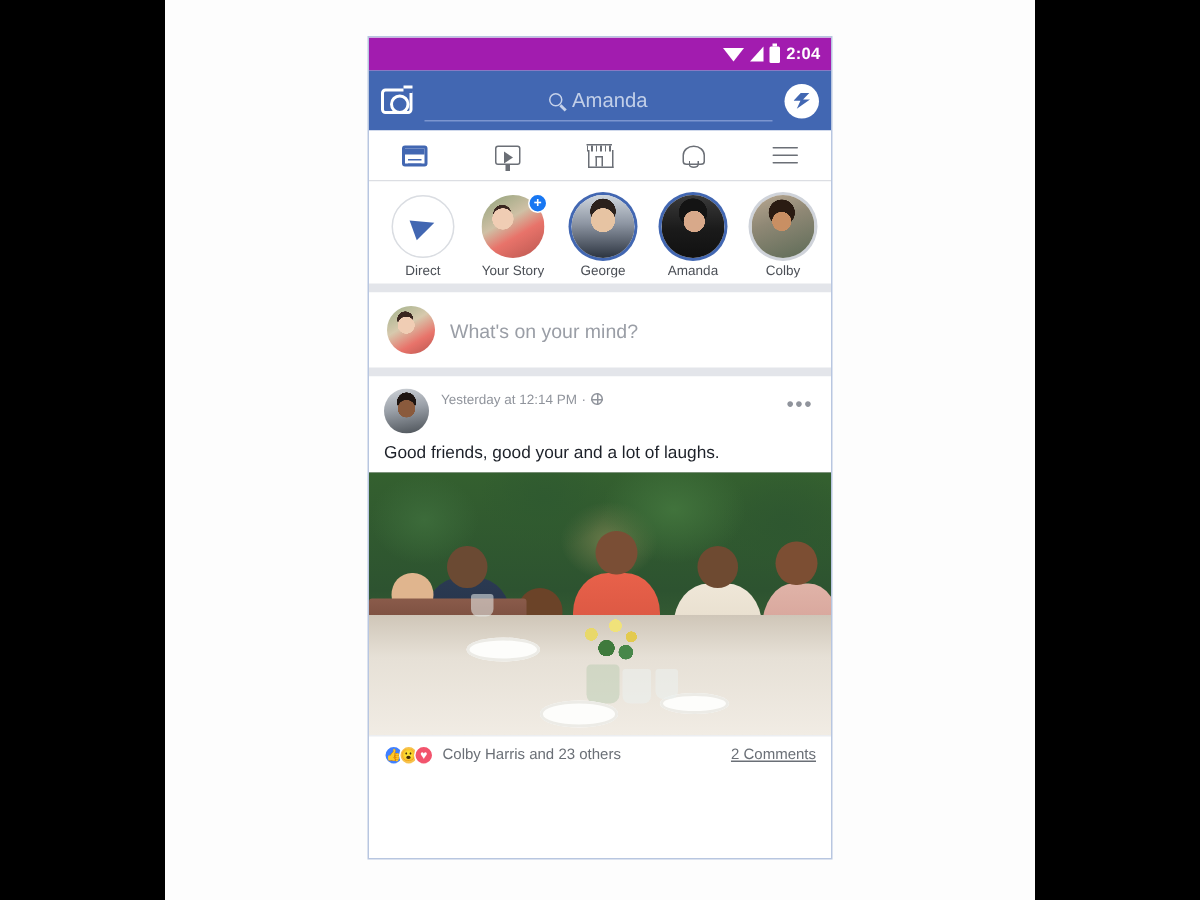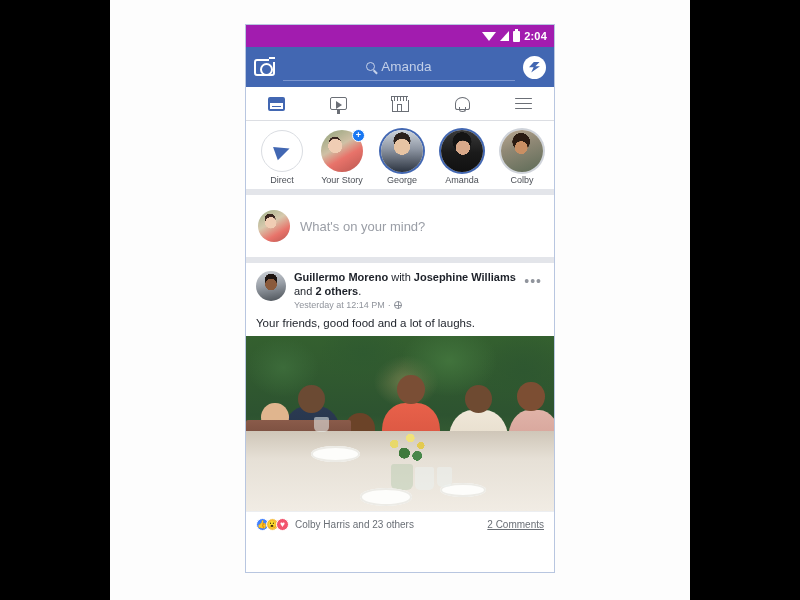--- a/index.html
+++ b/index.html
@@ -111,21 +111,21 @@
   .plane { width:0;height:0;border-left:15px solid #4267b2;border-top:7px solid transparent;border-bottom:7px solid transparent;transform:rotate(-20deg); }
   .plus-badge {
     position:absolute; right:-2px; top:-1px; width:13px;height:13px;border-radius:50%;
     background:#1877f2; border:1.5px solid #fff; color:#fff; font-size:9px; line-height:10px;
     display:flex;align-items:center;justify-content:center; font-weight:bold;
   }
   .story-name { font-size:9px; color:#4b4f56; white-space:nowrap; overflow:hidden; max-width:54px; text-align:center;}
 
   
   .composer {
-    height:68px; background:#fff; display:flex; align-items:center; gap:10px;
+    height:56px; background:#fff; display:flex; align-items:center; gap:10px;
     padding: 0 12px; flex:none; border-bottom:6px solid #e3e5ea;
   }
   .composer-av { width:32px;height:32px;border-radius:50%;overflow:hidden;flex:none;position:relative; }
   .composer-hint { font-size:13px; color:#9a9ea6; }
 
   
   .post { background:#fff; flex:1; display:flex; flex-direction:column; }
   .post-head { display:flex; padding:8px 10px 0 10px; gap:8px; }
   .post-av { width:30px;height:30px;border-radius:50%;overflow:hidden;flex:none;position:relative; }
   .post-meta { flex:1; }
@@ -295,34 +295,31 @@
 
     <div class="post">
 
       <div class="post-head">
         <div class="post-av" style="background:
                 radial-gradient(circle 8px at 50% 45%, #8a5a3c 0 72%, transparent 74%),
                 radial-gradient(circle 9px at 50% 30%, #1d1410 0 70%, transparent 72%),
                 linear-gradient(170deg,#cfd3d8 0%,#9aa0a8 45%,#4a5056 100%);"></div>
 
         <div class="post-meta">
-          <div class="post-title">
-            <b>Guillermo Moreno</b><span class="light"> </span><span class="light">with</span><span class="light"> </span><b>Josephine Williams</b><span class="light"> </span><span class="light">and</span><span class="light"> </span><b>2 others</b><span>.</span>
-          </div>
           <div class="post-sub">
             <span>Yesterday at 12:14 PM</span>
             <span>·</span>
             <span class="globe"></span>
           </div>
         </div>
 
         <div class="dots">•••</div>
       </div>
 
-      <div class="post-text">Your friends, good food and a lot of laughs.</div>
+      <div class="post-text">Good friends, good your and a lot of laughs.</div>
 
       <div class="post-photo">
         <div class="hedge"></div>
 
         <div class="ppl" style="left:12%;top:40%;width:19%;height:40%;background:linear-gradient(180deg,#2b3a52,#1e2c41);"></div>
         <div class="head" style="left:17%;top:28%;width:8.5%;height:16%;background:#6b4a33;"></div>
 
         <div class="ppl" style="left:44%;top:38%;width:19%;height:38%;background:linear-gradient(180deg,#e8614a,#cf4f3c);"></div>
         <div class="head" style="left:49%;top:22%;width:9%;height:17%;background:#7a4e35;"></div>
 

